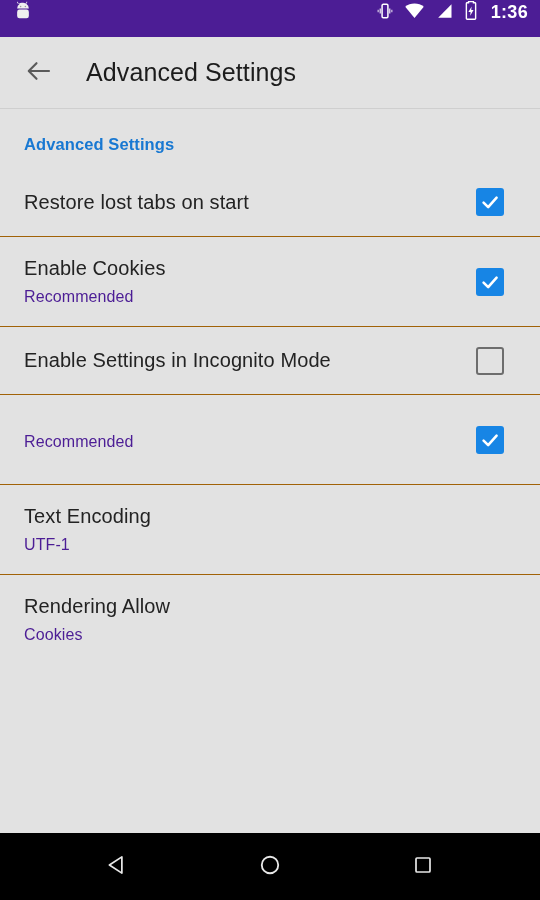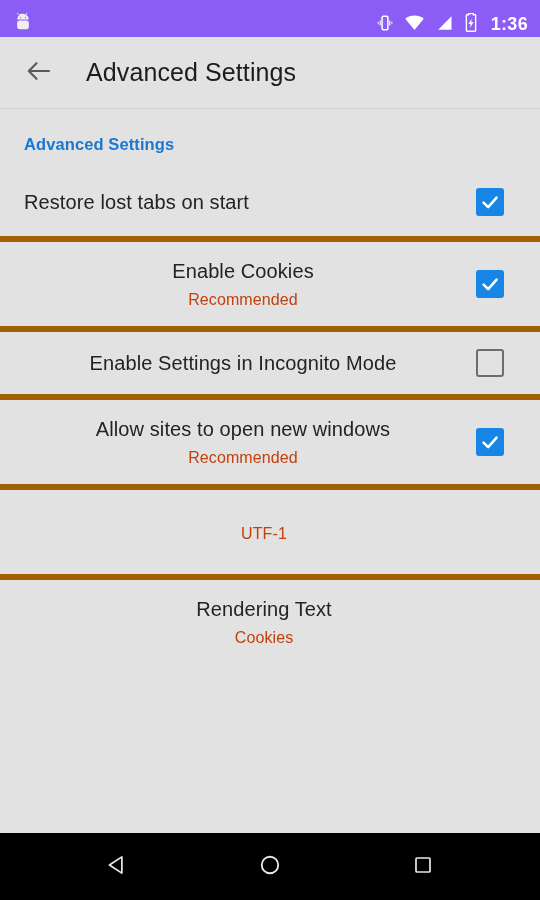--- a/index.html
+++ b/index.html
@@ -12,22 +12,22 @@
   .device {
     position: relative;
     width: 540px; height: 900px;
     background: #e2e2e2;
     display: flex; flex-direction: column;
   }
 
   
   .status-bar {
     height: 37px;
-    background: #8b5cf6;
-    display: flex; align-items: flex-end;
+    background: #4c1d95;
+    display: flex; align-items: flex-start;
     padding: 0 12px;
     flex: 0 0 auto;
   }
   .status-left { display: flex; align-items: center; gap: 8px; }
   .status-right { margin-left: auto; display: flex; align-items: center; gap: 9px; }
   .status-time {
     color: #ffffff; font-size: 18px; font-weight: bold;
     letter-spacing: .3px; margin-left: 3px;
   }
   .sicon { display: block; }
@@ -66,30 +66,30 @@
     font-size: 16.5px;
     font-weight: bold;
     letter-spacing: .1px;
   }
   .row {
     display: flex; align-items: center;
     padding: 0 36px 0 24px;
     min-height: 68px;
     cursor: pointer;
   }
-  .row.divided { border-top: 6px solid #a16207; text-align: center; }
+  .row.divided { border-top: 1px solid #a16207; }
   .row.two-line { min-height: 90px; }
   .row-text { flex: 1 1 auto; min-width: 0; padding: 14px 0; }
   .row-title {
     font-size: 20px; color: #232323;
     line-height: 1.35;
     letter-spacing: .1px;
   }
   .row-sub {
-    font-size: 16px; color: #c2410c;
+    font-size: 16px; color: #4c1d95;
     margin-top: 5px; line-height: 1.3;
     letter-spacing: .1px;
   }
   .cb {
     flex: 0 0 auto;
     width: 28px; height: 28px;
     border-radius: 3px;
     display: flex; align-items: center; justify-content: center;
     margin-left: 14px;
   }
@@ -193,39 +193,39 @@
 
     <div class="row divided">
       <div class="row-text">
         <div class="row-title">Enable Settings in Incognito Mode</div>
       </div>
       <div class="cb off"></div>
     </div>
 
     <div class="row two-line divided">
       <div class="row-text">
-        <div class="row-title">Allow sites to open new windows</div>
         <div class="row-sub">Recommended</div>
       </div>
       <div class="cb on">
         <svg width="22" height="22" viewBox="0 0 24 24">
           <path fill="none" stroke="#ffffff" stroke-width="2.8" stroke-linecap="round" stroke-linejoin="round" d="M5 12.6 10 17.5 19.2 7.2"></path>
         </svg>
       </div>
     </div>
 
     <div class="row two-line divided">
       <div class="row-text">
+        <div class="row-title">Text Encoding</div>
         <div class="row-sub">UTF-1</div>
       </div>
     </div>
 
     <div class="row two-line divided">
       <div class="row-text">
-        <div class="row-title">Rendering Text</div>
+        <div class="row-title">Rendering Allow</div>
         <div class="row-sub">Cookies</div>
       </div>
     </div>
 
 
   </div>
 
   <div class="nav-bar">
     <div class="nav-btn">
       <span>

